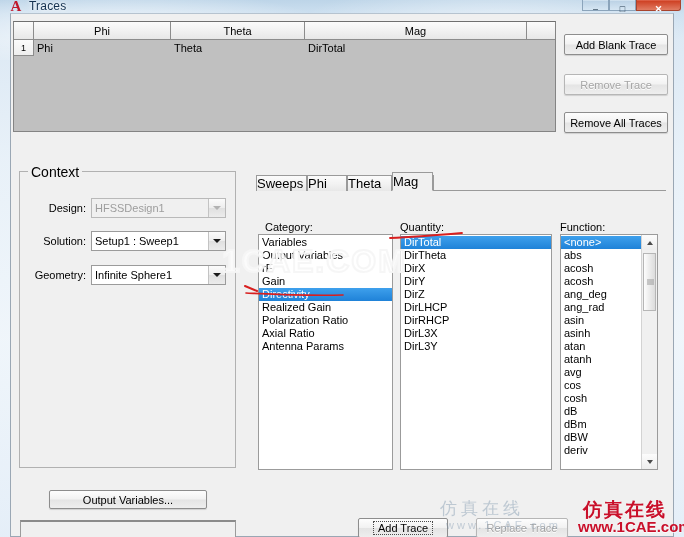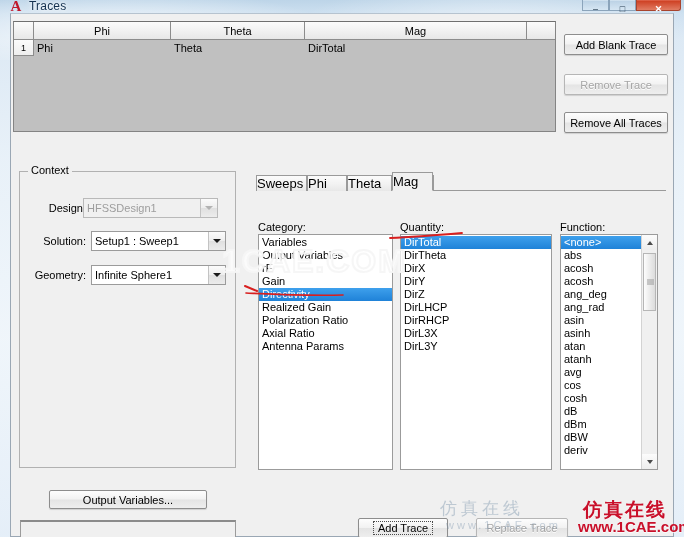--- a/index.html
+++ b/index.html
@@ -180,21 +180,21 @@
     width: 217px; height: 297px;
     border: 1px solid #b1b1b1;
     box-sizing: border-box;
     background: transparent;
   }
   .groupbox .legend {
     position: absolute;
     left: 8px; top: -8px;
     background: #f0f0f0;
     padding: 0 3px;
-    font-size: 11px;
+    font-size: 14px;
     color: #000;
   }
   .fieldlabel {
     position: absolute;
     font-size: 11px; color: #000;
     text-align: right;
     white-space: nowrap;
   }
   .combo {
     position: absolute;
@@ -434,21 +434,21 @@
     </div>
     <div class="btn rb" style="top:98px">
       <span class="lbl">Remove All Traces</span>
     </div>
 
     <div class="groupbox">
       <span class="legend">Context</span>
     </div>
 
     <div class="fieldlabel" style="left:19px; top:188px; width:56px;">Design:</div>
-    <div class="combo disabled" style="left:72px; top:184px; width:135px;">
+    <div class="combo disabled" style="left:80px; top:184px; width:135px;">
       <span class="ctext">HFSSDesign1</span>
       <span class="carrow">
           <i class="tri dis"></i>
         </span>
     </div>
 
     <div class="fieldlabel" style="left:19px; top:221px; width:56px;">Solution:</div>
     <div class="combo" style="left:80px; top:217px; width:135px;">
       <span class="ctext">Setup1 : Sweep1</span>
       <span class="carrow">
@@ -474,21 +474,21 @@
       </div>
       <div class="tab" style="left:91px; width:45px;">
         <span>Theta</span>
       </div>
       <div class="tab active" style="left:136px; width:41px;">
         <span>Mag</span>
       </div>
       <div class="tab" style="left:177px; width:10px; border-left:1px solid #9a9a9a; border-right:none; background:transparent; border-top:none;"></div>
     </div>
 
-    <div class="listlabel" style="left:247px; top:207px;">Category:</div>
+    <div class="listlabel" style="left:254px; top:207px;">Category:</div>
     <div class="listbox" style="left:247px; top:220px; width:135px; height:236px;">
       <div class="inner" id="category-items">
           <div class="li">Variables</div>
           <div class="li">Output Variables</div>
           <div class="li">rE</div>
           <div class="li">Gain</div>
           <div class="li sel">Directivity</div>
           <div class="li">Realized Gain</div>
           <div class="li">Polarization Ratio</div>
           <div class="li">Axial Ratio</div>

